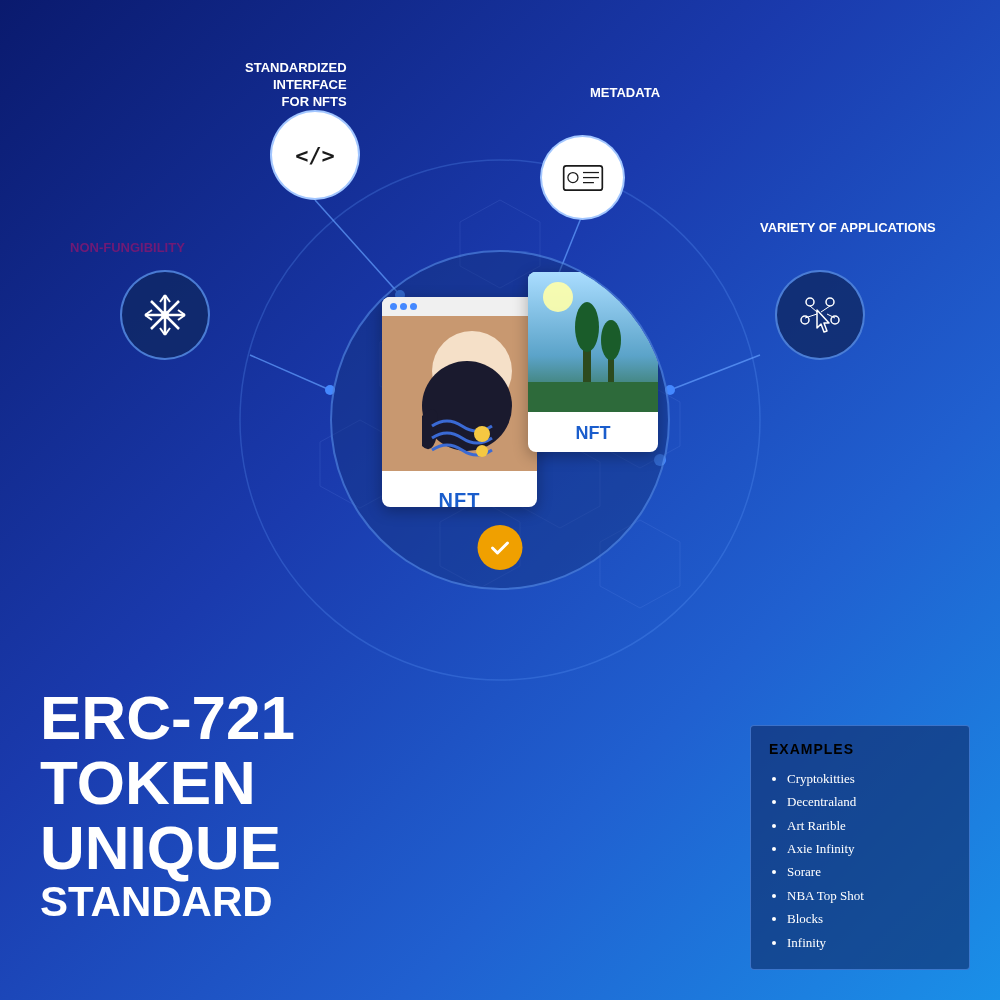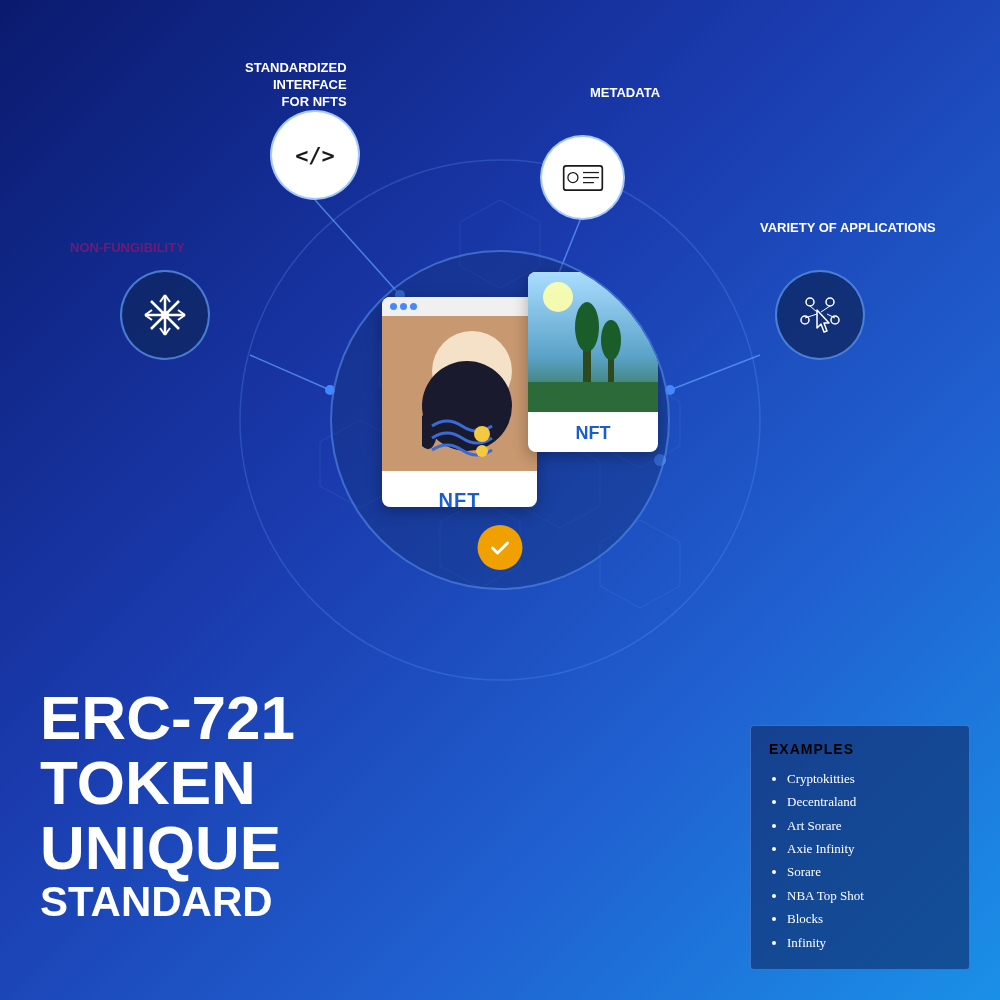--- a/index.html
+++ b/index.html
@@ -431,20 +431,20 @@
   <h1 style="font-size:62px; font-weight:900;">TOKEN</h1>
   <h1 style="font-size:62px; font-weight:900;">UNIQUE</h1>
   <h1 style="font-size:42px; font-weight:900;">STANDARD</h1>
 </div>
 
 <div class="examples-box">
   <div class="examples-title">EXAMPLES</div>
   <ul class="examples-list">
     <li>Cryptokitties</li>
     <li>Decentraland</li>
-    <li>Art Sorare</li>
+    <li>Art Rarible</li>
     <li>Axie Infinity</li>
     <li>Sorare</li>
     <li>NBA Top Shot</li>
     <li>Blocks</li>
     <li>Infinity</li>
   </ul>
 </div>
 
 </body></html>

